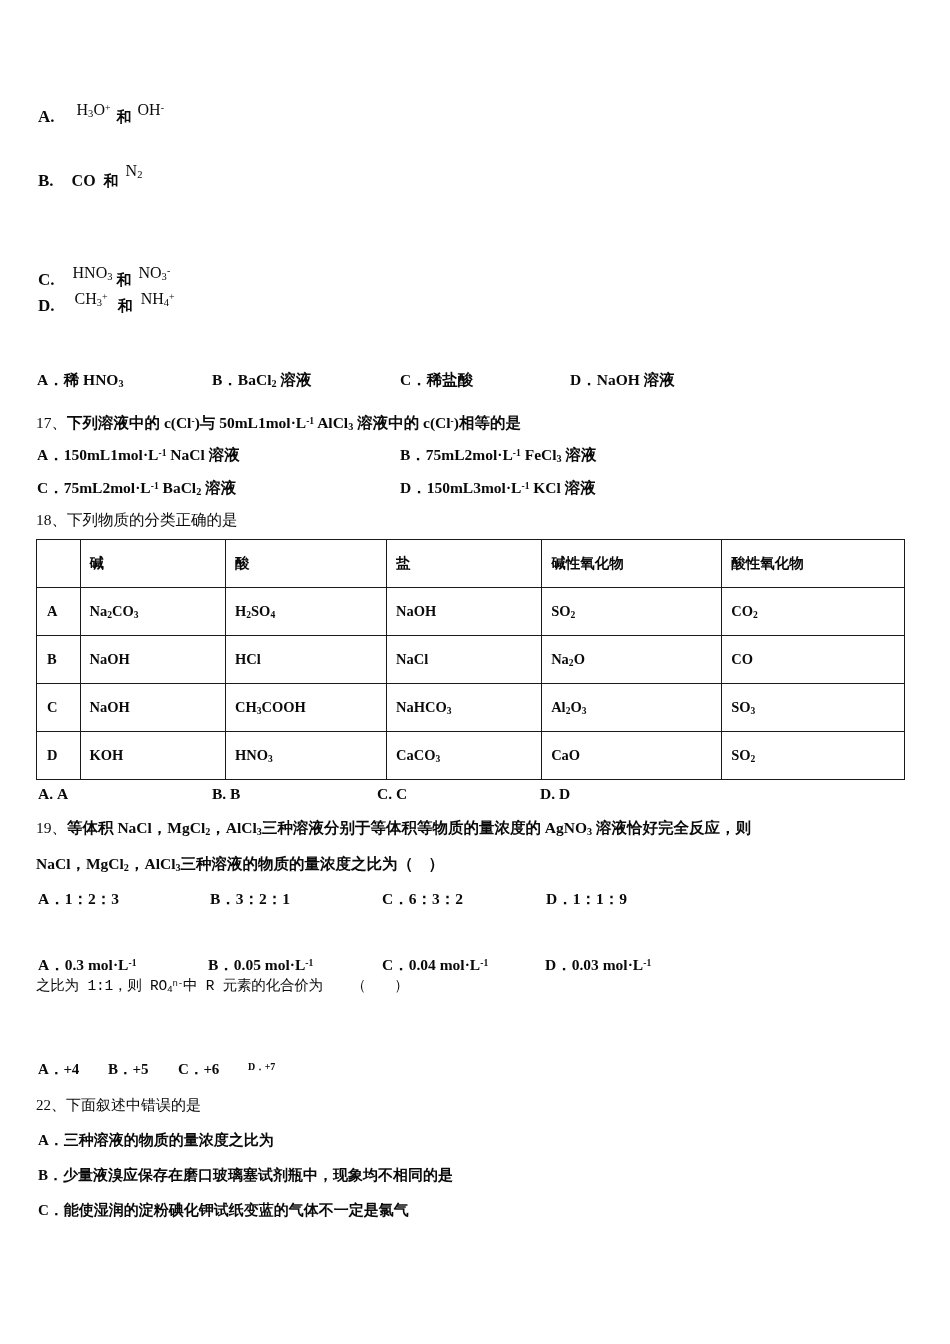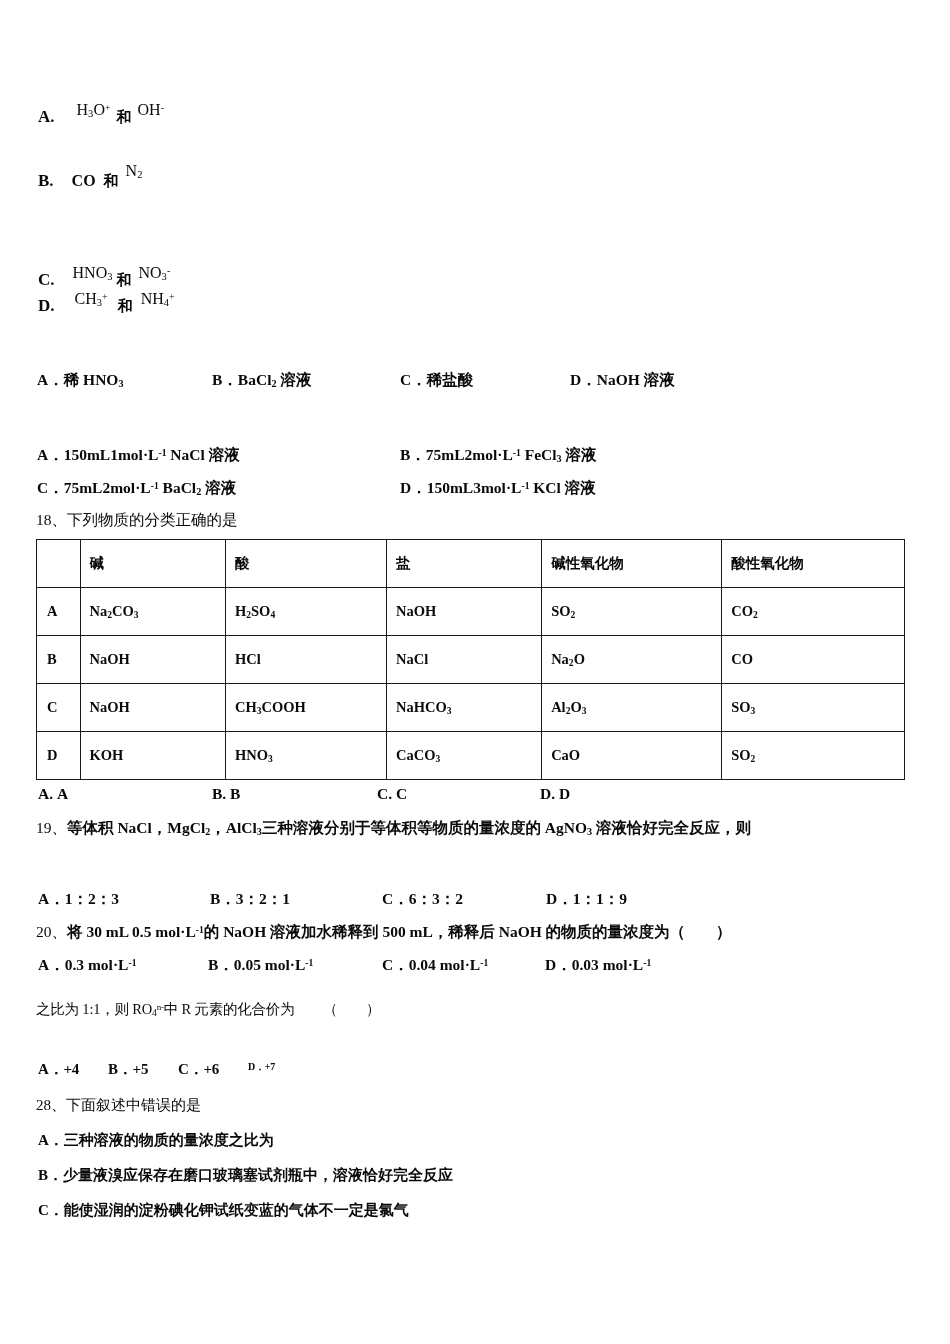--- a/index.html
+++ b/index.html
@@ -150,20 +150,23 @@
   <div class="optrow" style="top:370px;left:212px;">
     <span>B．</span><span>BaCl<sub>2</sub> 溶液</span>
   </div>
   <div class="optrow" style="top:370px;left:400px;">
     <span>C．</span><span>稀盐酸</span>
   </div>
   <div class="optrow" style="top:370px;left:570px;">
     <span>D．</span><span>NaOH 溶液</span>
   </div>
 
+  <div class="qstem bold-cn" style="top:413px;">
+    <span class="qnum" style="font-weight:normal;">17、</span><span>下列溶液中的 c(Cl<sup>-</sup>)与 50mL1mol·L<sup>-1</sup> AlCl<sub>3</sub> 溶液中的 c(Cl<sup>-</sup>)相等的是</span>
+  </div>
   <div class="optrow" style="top:445px;left:37px;">
     <span>A．</span><span>150mL1mol·L<sup>-1</sup> NaCl 溶液</span>
   </div>
   <div class="optrow" style="top:445px;left:400px;">
     <span>B．</span><span>75mL2mol·L<sup>-1</sup> FeCl<sub>3</sub> 溶液</span>
   </div>
   <div class="optrow" style="top:478px;left:37px;">
     <span>C．</span><span>75mL2mol·L<sup>-1</sup> BaCl<sub>2</sub> 溶液</span>
   </div>
   <div class="optrow" style="top:478px;left:400px;">
@@ -230,71 +233,71 @@
   <div class="optrow" style="top:785px;left:377px;">
     <span>C.</span>&nbsp;<span>C</span>
   </div>
   <div class="optrow" style="top:785px;left:540px;">
     <span>D.</span>&nbsp;<span>D</span>
   </div>
 
   <div class="qstem bold-cn" style="top:818px;">
     <span class="qnum" style="font-weight:normal;">19、</span><span>等体积 NaCl，MgCl<sub>2</sub>，AlCl<sub>3</sub>三种溶液分别于等体积等物质的量浓度的 AgNO<sub>3</sub> 溶液恰好完全反应，则</span>
   </div>
+  <div class="qstem bold-cn" style="top:854px;">
+    <span>NaCl，MgCl<sub>2</sub>，AlCl<sub>3</sub>三种溶液的物质的量浓度之比为（　）</span>
+  </div>
   <div class="optrow" style="top:889px;left:38px;">
     <span>A．</span><span>1：2：3</span>
   </div>
   <div class="optrow" style="top:889px;left:210px;">
     <span>B．</span><span>3：2：1</span>
   </div>
   <div class="optrow" style="top:889px;left:382px;">
     <span>C．</span><span>6：3：2</span>
   </div>
   <div class="optrow" style="top:889px;left:546px;">
     <span>D．</span><span>1：1：9</span>
   </div>
 
-  <div class="qstem bold-cn" style="top:922px;">
-    <span class="qnum" style="font-weight:normal;">20、</span><span>将 30 mL 0.5 mol·L<sup>-1</sup>的 NaOH 溶液加水稀释到 500 mL，稀释后 NaOH 的物质的量浓度为（　　）</span>
-  </div>
   <div class="optrow" style="top:955px;left:38px;">
     <span>A．</span><span>0.3 mol·L<sup>-1</sup></span>
   </div>
   <div class="optrow" style="top:955px;left:208px;">
     <span>B．</span><span>0.05 mol·L<sup>-1</sup></span>
   </div>
   <div class="optrow" style="top:955px;left:382px;">
     <span>C．</span><span>0.04 mol·L<sup>-1</sup></span>
   </div>
   <div class="optrow" style="top:955px;left:545px;">
     <span>D．</span><span>0.03 mol·L<sup>-1</sup></span>
   </div>
 
-  <div class="qstem q21" style="top:1000px;font-weight:normal;">
+  <div class="qstem q21" style="top:976px;font-weight:normal;font-family:Liberation Mono, monospace;">
     <span>之比为 1:1，则 RO<sub>4</sub><sup>n-</sup>中 R 元素的化合价为　　（　　）</span>
   </div>
   <div class="optrow q21" style="top:1060px;left:38px;font-size:15px;">
     <span>A．</span><span>+4</span>
   </div>
   <div class="optrow q21" style="top:1060px;left:108px;font-size:15px;">
     <span>B．</span><span>+5</span>
   </div>
   <div class="optrow q21" style="top:1060px;left:178px;font-size:15px;">
     <span>C．</span><span>+6</span>
   </div>
   <div class="optrow q21" style="top:1060px;left:248px;font-size:10px;">
     <span>D．</span><span>+7</span>
   </div>
 
   <div class="qstem q22" style="top:1096px;font-weight:normal;">
-    <span class="qnum">28、</span><span>下面叙述中错误的是</span>
+    <span class="qnum">22、</span><span>下面叙述中错误的是</span>
   </div>
   <div class="optrow q22" style="top:1131px;left:38px;">
     <span>A．</span><span>三种溶液的物质的量浓度之比为</span>
   </div>
   <div class="optrow q22" style="top:1166px;left:38px;">
-    <span>B．</span><span>少量液溴应保存在磨口玻璃塞试剂瓶中，溶液恰好完全反应</span>
+    <span>B．</span><span>少量液溴应保存在磨口玻璃塞试剂瓶中，现象均不相同的是</span>
   </div>
   <div class="optrow q22" style="top:1201px;left:38px;">
     <span>C．</span><span>能使湿润的淀粉碘化钾试纸变蓝的气体不一定是氯气</span>
   </div>
 
 </div>
 
 </body></html>

